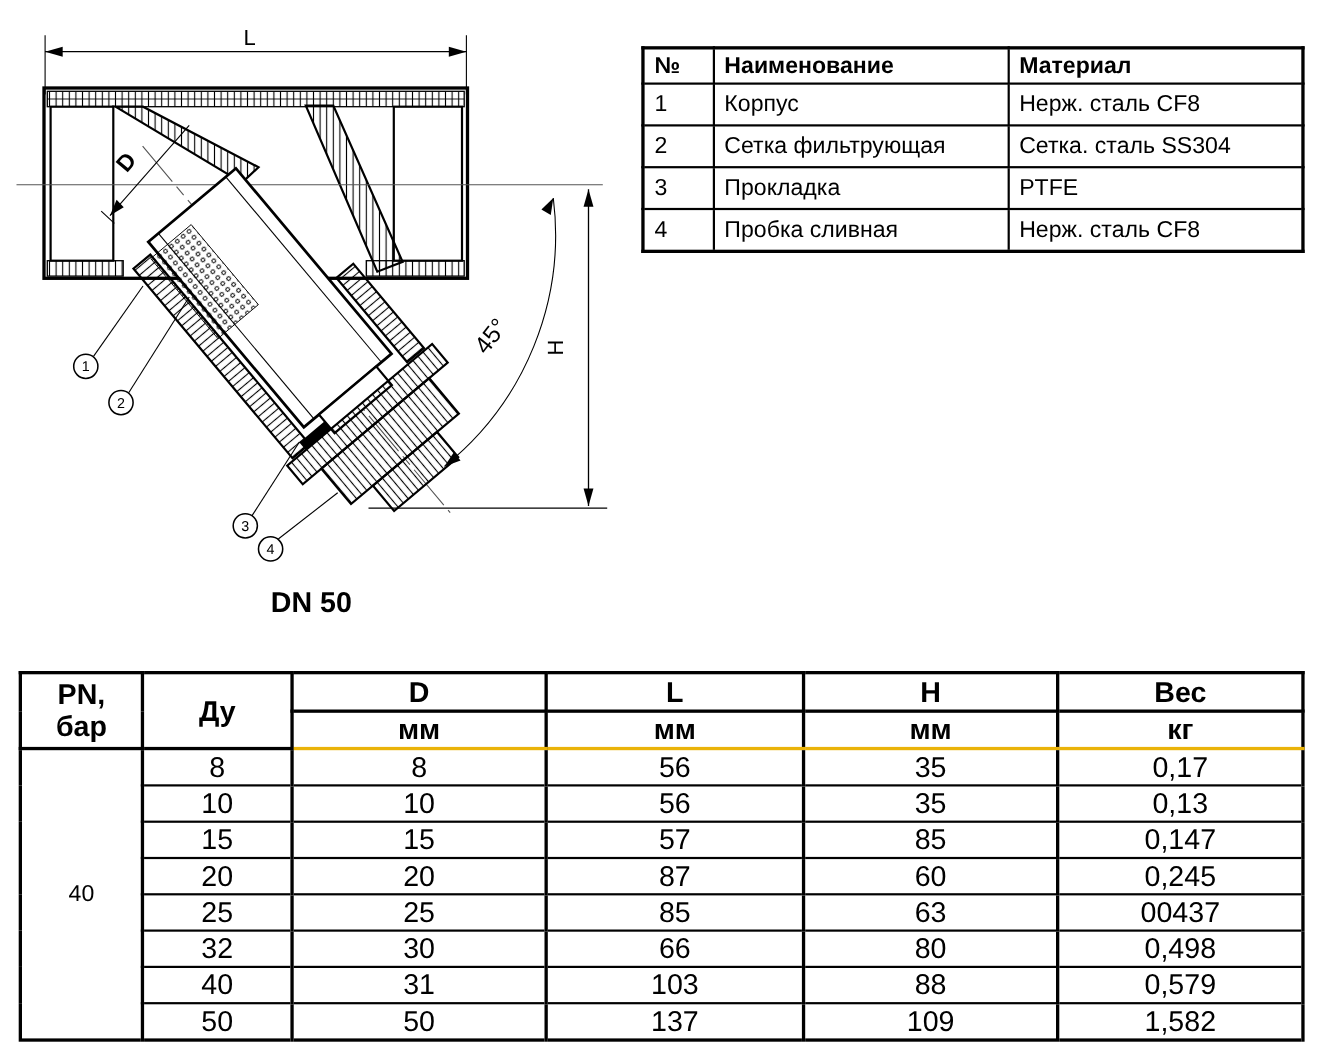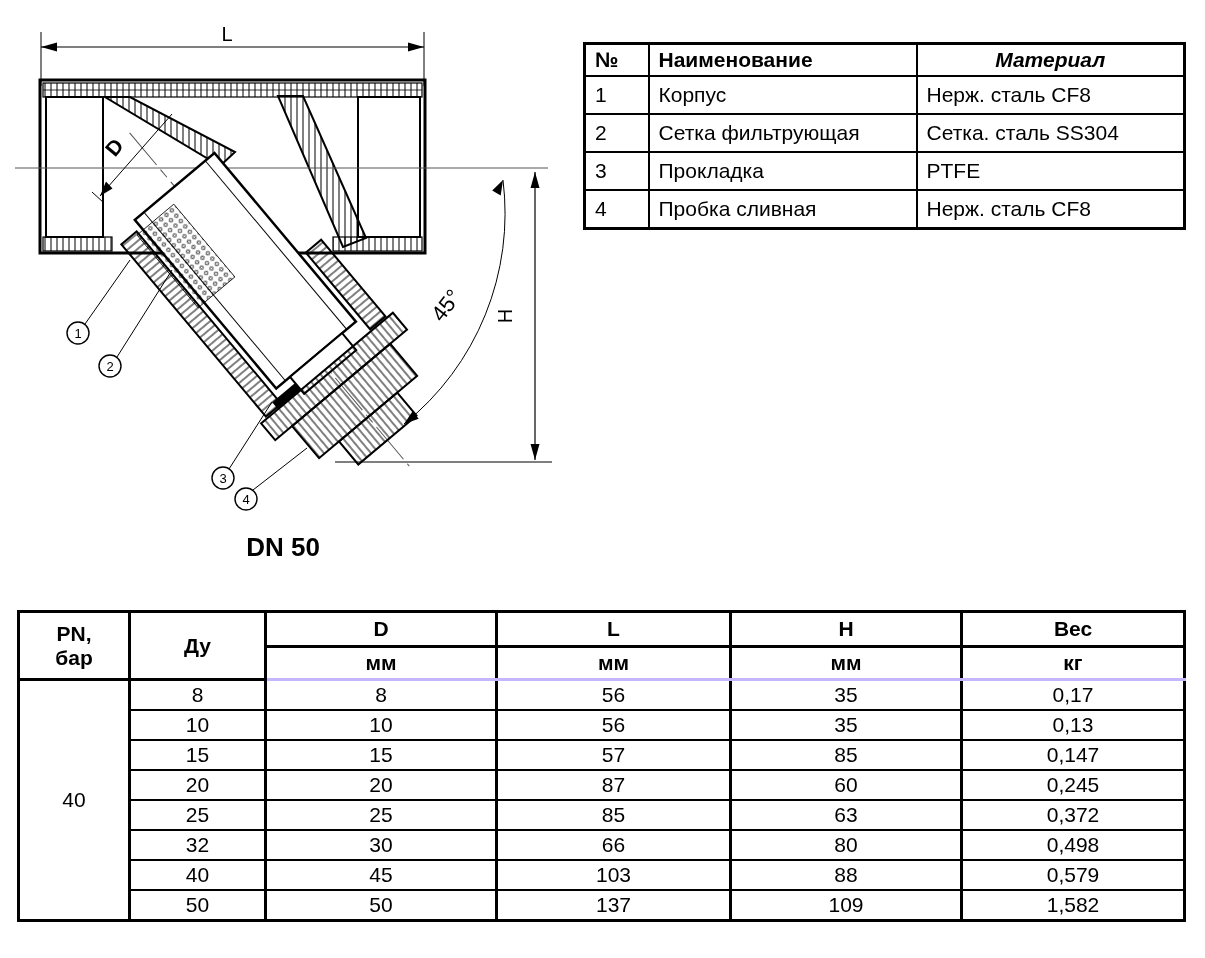--- a/index.html
+++ b/index.html
@@ -5,28 +5,28 @@
   html,body{margin:0;padding:0;background:#fff;}
   body{width:1205px;height:958px;font-family:"Liberation Sans","DejaVu Sans",sans-serif;color:#000;}
   .page{position:relative;width:1205px;height:958px;background:#fff;overflow:hidden;}
   svg{position:absolute;left:0;top:0;}
 
   
   table.parts{position:absolute;left:583px;top:42px;border-collapse:collapse;table-layout:fixed;border:3px solid #000;}
   table.parts th, table.parts td{border:2px solid #000;font-size:21px;padding:1px 9px;white-space:nowrap;overflow:hidden;text-align:left;}
   table.parts th{font-weight:bold;height:28px;}
   table.parts td{height:34px;font-weight:normal;}
-  table.parts th.center{text-align:center;font-style:italic;}
+  table.parts th.center{text-align:left;}
 
   
   table.spec{position:absolute;left:17px;top:610px;border-collapse:collapse;table-layout:fixed;border:3px solid #000;}
-  table.spec th, table.spec td{border:3px solid #000;font-size:21px;text-align:center;padding:0;white-space:nowrap;overflow:hidden;}
+  table.spec th, table.spec td{border:3px solid #000;font-size:26px;text-align:center;padding:0;white-space:nowrap;overflow:hidden;}
   table.spec thead th{font-weight:bold;}
   table.spec tr.hrow1 th{height:32px;}
-  table.spec tr.hrow2 th{height:30px;border-bottom:3px solid #c4b5fd;margin-top:38px;}
+  table.spec tr.hrow2 th{height:30px;border-bottom:3px solid #eab308;margin-top:38px;}
   table.spec tbody td{height:28px;font-weight:normal;border-top-width:2.5px;border-bottom-width:2.5px;}
   table.spec td.pnval{font-size:21px;}
   .pn2{line-height:1.12;padding:2px 0;}
 </style>
 </head>
 <body>
 
 <div class="page">
 
   <svg width="575" height="600" viewBox="0 0 575 600">
@@ -233,32 +233,32 @@
         <td>20</td>
         <td>87</td>
         <td>60</td>
         <td>0,245</td>
       </tr>
       <tr>
         <td>25</td>
         <td>25</td>
         <td>85</td>
         <td>63</td>
-        <td>0,372</td>
+        <td>00437</td>
       </tr>
       <tr>
         <td>32</td>
         <td>30</td>
         <td>66</td>
         <td>80</td>
         <td>0,498</td>
       </tr>
       <tr>
         <td>40</td>
-        <td>45</td>
+        <td>31</td>
         <td>103</td>
         <td>88</td>
         <td>0,579</td>
       </tr>
       <tr>
         <td>50</td>
         <td>50</td>
         <td>137</td>
         <td>109</td>
         <td>1,582</td>

